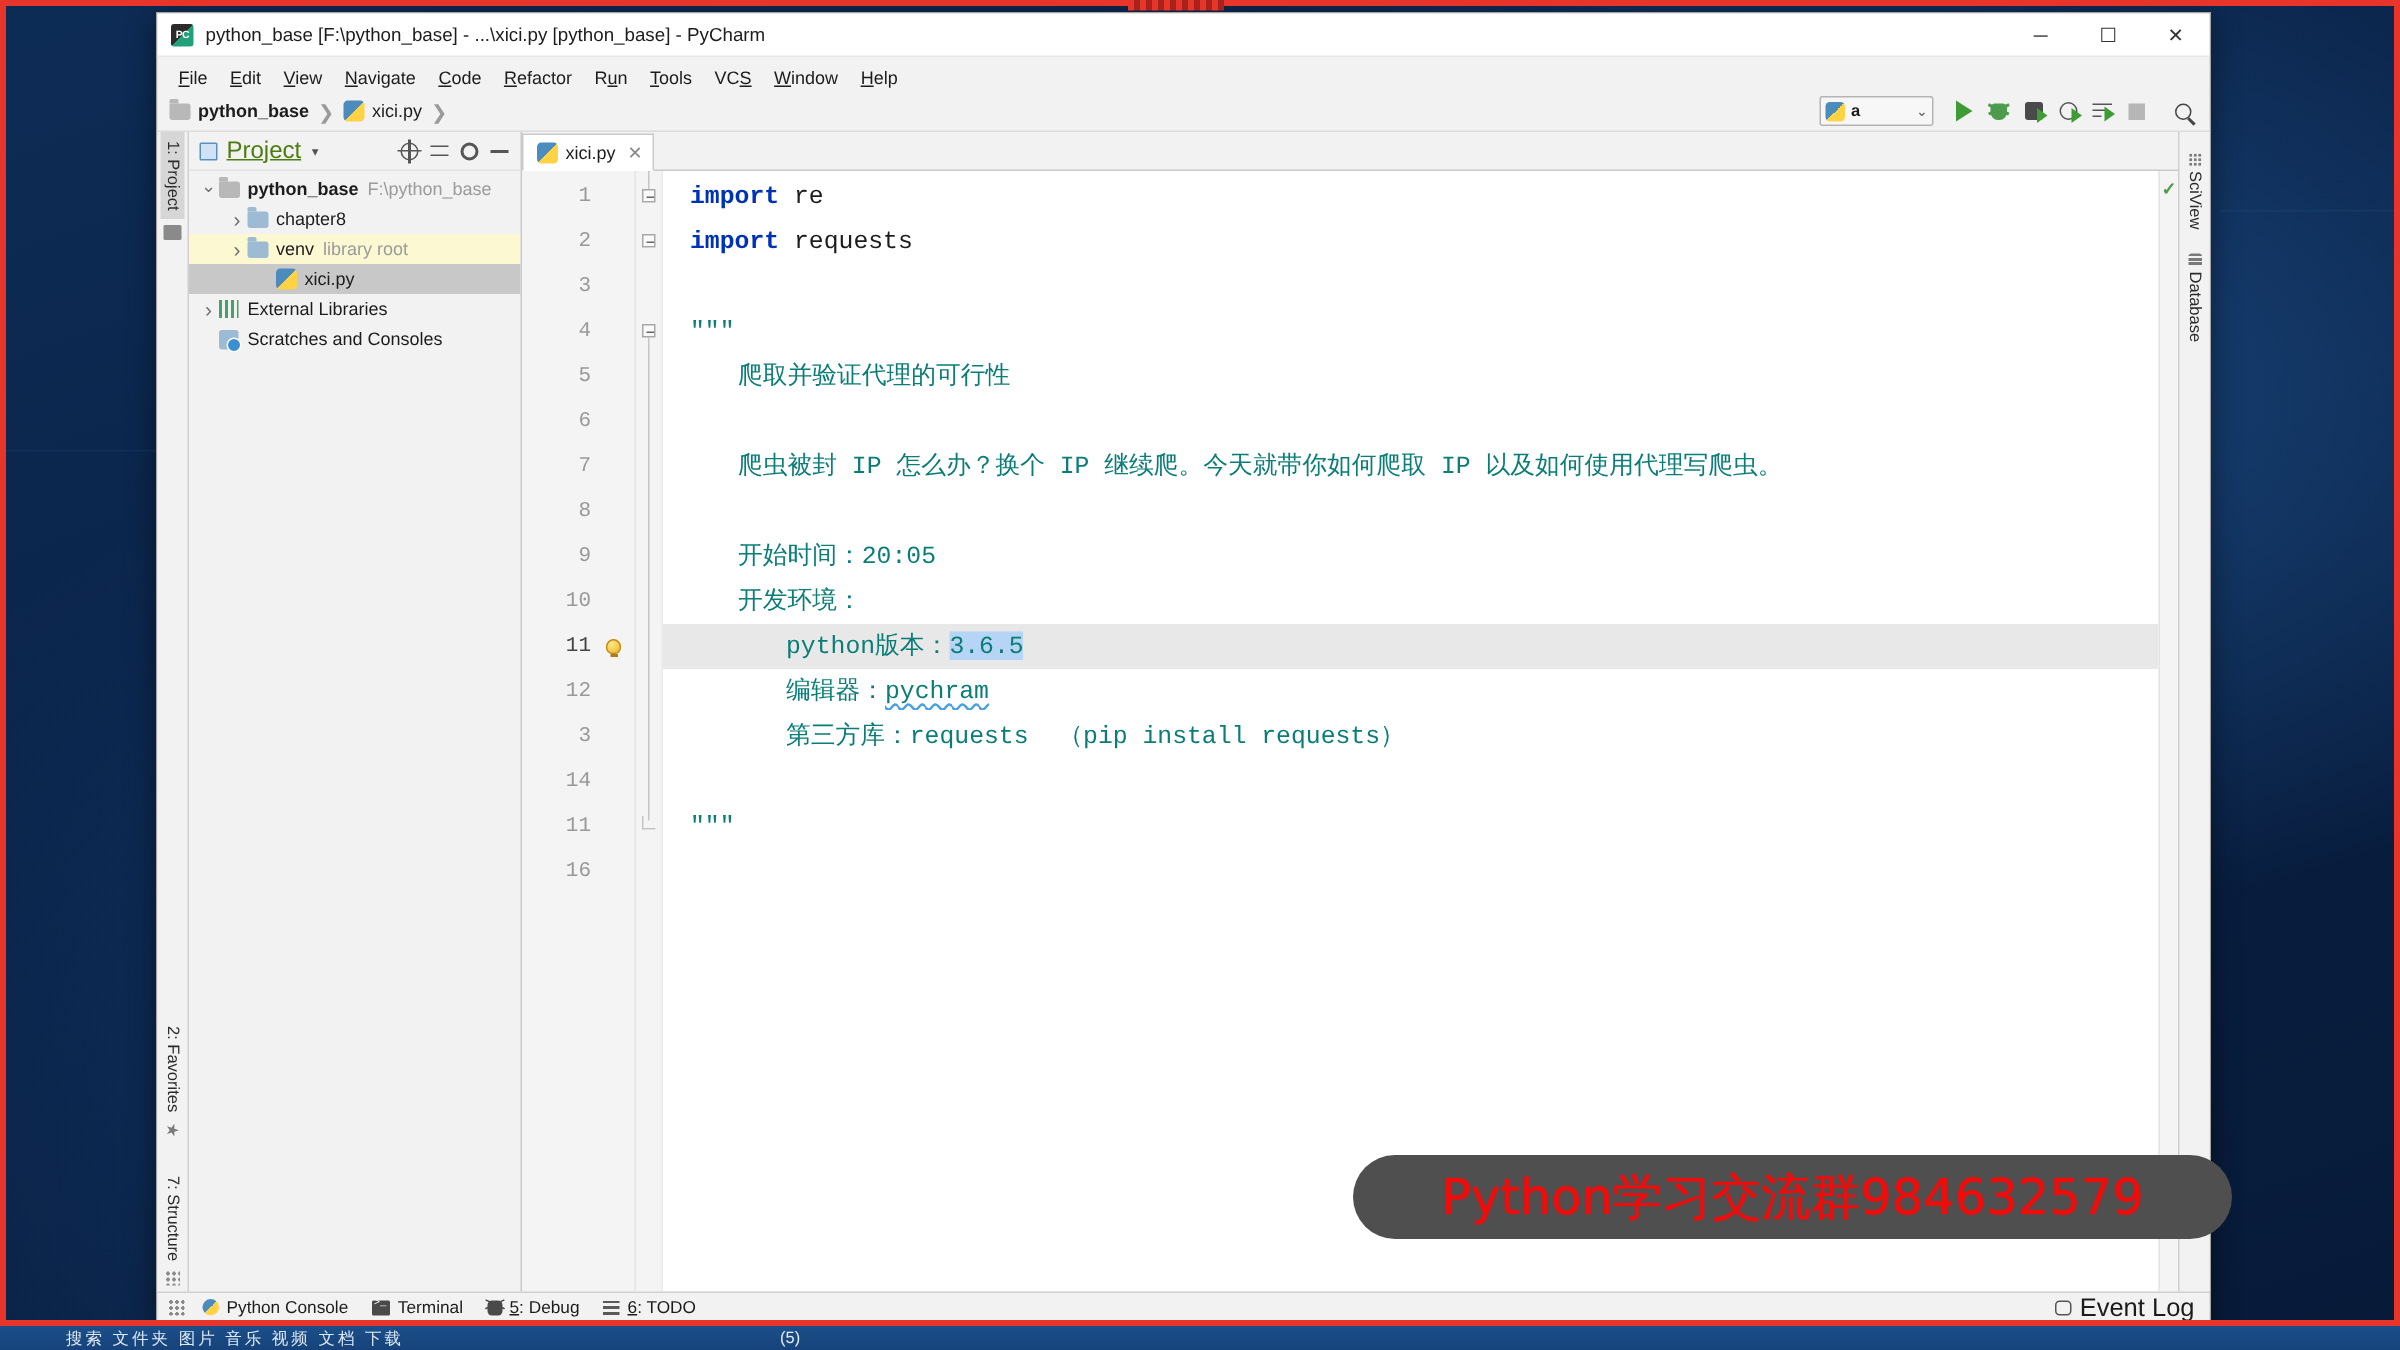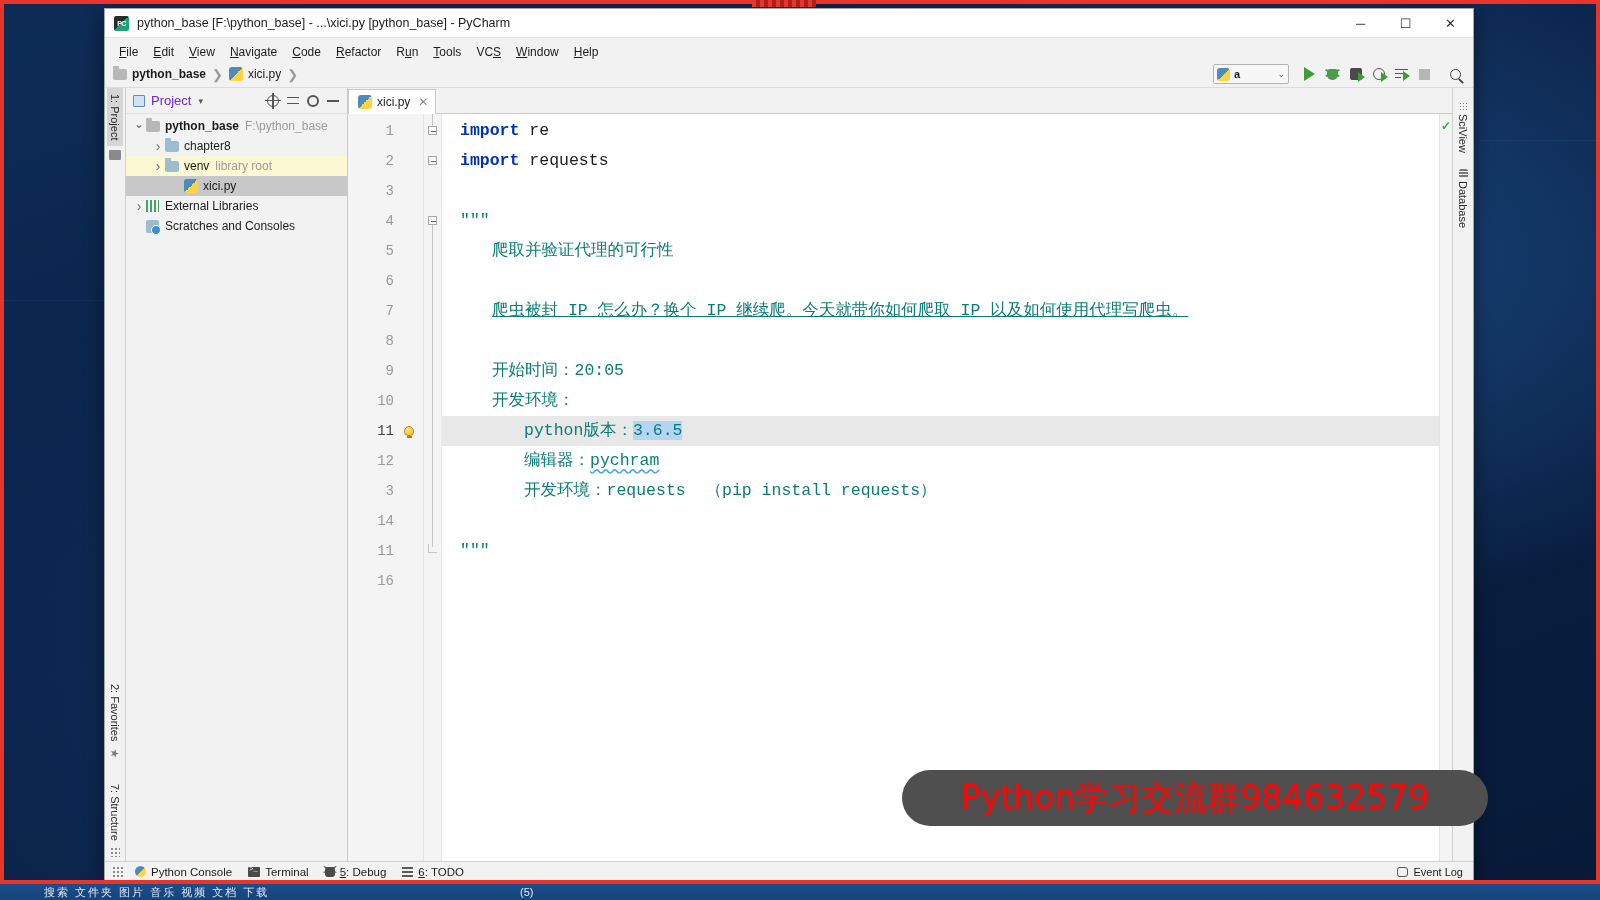--- a/index.html
+++ b/index.html
@@ -173,21 +173,21 @@
 
   
   #project-panel {
     width: 222px; background: #f2f2f2; display: flex; flex-direction: column; flex: none;
     border-right: 1px solid #c9c9c9;
   }
   #project-head {
     height: 26px; display: flex; align-items: center; padding: 0 4px 0 7px;
     flex: none; border-bottom: 1px solid #e2e2e2;
   }
-  #project-head .ptitle { font-size: 13px; color: #6d28d9; }
+  #project-head .ptitle { font-size: 16px; color: #4d7c0f; text-decoration: underline; }
   .pbox { width:12px;height:12px;border:1.7px solid #5a8fc0;background:#cfe3f5;margin-right:6px;flex:none;border-radius:1px;}
   .ph-ico { width: 20px; height: 20px; display:flex;align-items:center;justify-content:center; color:#4a4a4a; font-size:12px; }
   .target-ic { width:12px;height:12px;border:1.6px solid #555;border-radius:50%;position:relative;}
   .target-ic:before,.target-ic:after{content:"";position:absolute;background:#555;}
   .target-ic:before{left:4px;top:-3px;width:1.6px;height:16px;}
   .target-ic:after{top:4px;left:-3px;height:1.6px;width:16px;}
   .collapse-ic{width:12px;height:12px;position:relative;}
   .collapse-ic:before,.collapse-ic:after{content:"";position:absolute;left:0;width:12px;height:1.7px;background:#555;}
   .collapse-ic:before{top:2px;}
   .collapse-ic:after{top:8px;}
@@ -337,21 +337,21 @@
   .ic-term { width:12px;height:10px;flex:none;background:#4a4a4a;border-radius:1px;position:relative; }
   .ic-term:after{content:">_";position:absolute;left:1px;top:-2px;font-size:7px;color:#fff;font-family:"Liberation Mono",monospace;}
   .ic-bug2 { width:10px;height:10px;flex:none;background:#4a4a4a;border-radius:3px;position:relative;}
   .ic-bug2:before,.ic-bug2:after{content:"";position:absolute;top:2px;width:14px;height:1.4px;background:#4a4a4a;}
   .ic-bug2:before{left:-2px;transform:rotate(-25deg);}
   .ic-bug2:after{left:-2px;transform:rotate(25deg);}
   .ic-todo { width:11px;height:10px;flex:none;
     background: repeating-linear-gradient(180deg,#5a5a5a 0 2px, transparent 2px 4px); }
   #event-log {
     margin-left: auto; display: flex; align-items: center; gap: 5px;
-    font-size: 11px; color: #1c1c1c; padding-right: 10px;
+    font-size: 17px; color: #1c1c1c; padding-right: 10px;
   }
   .ic-balloon { width:11px;height:10px;border:1.4px solid #555;border-radius:3px;flex:none;}
 
   
   #status-bar {
     height: 22px; background: #f2f2f2; border-top: 1px solid #d0d0d0;
     display: flex; align-items: center; flex: none; padding: 0 6px 0 8px;
   }
   #status-left { display: flex; align-items: center; }
   .sq-ic { width: 12px; height: 12px; border: 1.4px solid #7a7a7a; }
@@ -575,27 +575,27 @@
               <div class="fold-box" style="top: 12px;"></div>
               <div class="fold-box" style="top: 42px;"></div>
               <div class="fold-box" style="top: 102px;"></div>
               <div class="fold-line" style="top: 111px; height: 322px;"></div>
               <div class="fold-cap" style="top: 430px;"></div>
             </div>
         <div class="code-line" style="top: 2px; left: 36px;"><span class="kw">import</span><span class="plain"> re</span></div>
             <div class="code-line" style="top: 32px; left: 36px;"><span class="kw">import</span><span class="plain"> requests</span></div>
             <div class="code-line" style="top: 92px; left: 36px;"><span class="doc">"""</span></div>
             <div class="code-line" style="top: 122px; left: 68px;"><span class="doc">爬取并验证代理的可行性</span></div>
-            <div class="code-line" style="top: 182px; left: 68px; text-decoration: underline;"><span class="doc">爬虫被封 IP 怎么办？换个 IP 继续爬。今天就带你如何爬取 IP 以及如何使用代理写爬虫。</span></div>
+            <div class="code-line" style="top: 182px; left: 68px;"><span class="doc">爬虫被封 IP 怎么办？换个 IP 继续爬。今天就带你如何爬取 IP 以及如何使用代理写爬虫。</span></div>
             <div class="code-line" style="top: 242px; left: 68px;"><span class="doc">开始时间：20:05</span></div>
             <div class="code-line" style="top: 272px; left: 68px;"><span class="doc">开发环境：</span></div>
             <div class="cur-line-bg" style="top: 302px;"></div>
             <div class="code-line" style="top: 302px; left: 100px;"><span class="doc">python版本：</span><span class="sel-text">3.6.5</span></div>
             <div class="code-line" style="top: 332px; left: 100px;"><span class="doc">编辑器：</span><span class="typo">pychram</span></div>
-            <div class="code-line" style="top: 362px; left: 100px;"><span class="doc">开发环境：requests  （pip install requests）</span></div>
+            <div class="code-line" style="top: 362px; left: 100px;"><span class="doc">第三方库：requests  （pip install requests）</span></div>
             <div class="code-line" style="top: 422px; left: 36px;"><span class="doc">"""</span></div>
           </div>
         <div id="right-marks">
           <div id="check-mark">✓</div>
         </div>
       </div>
     </div>
 
     <div id="right-strip">
       <div class="rstack">

